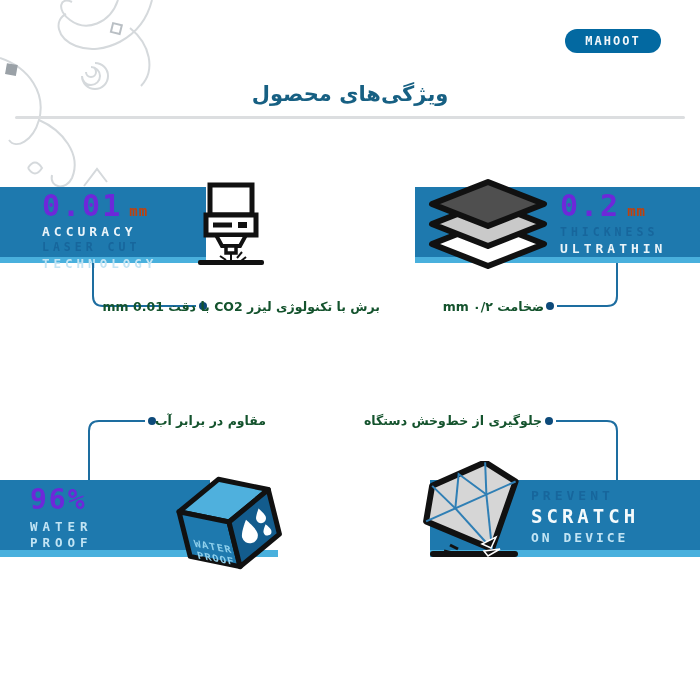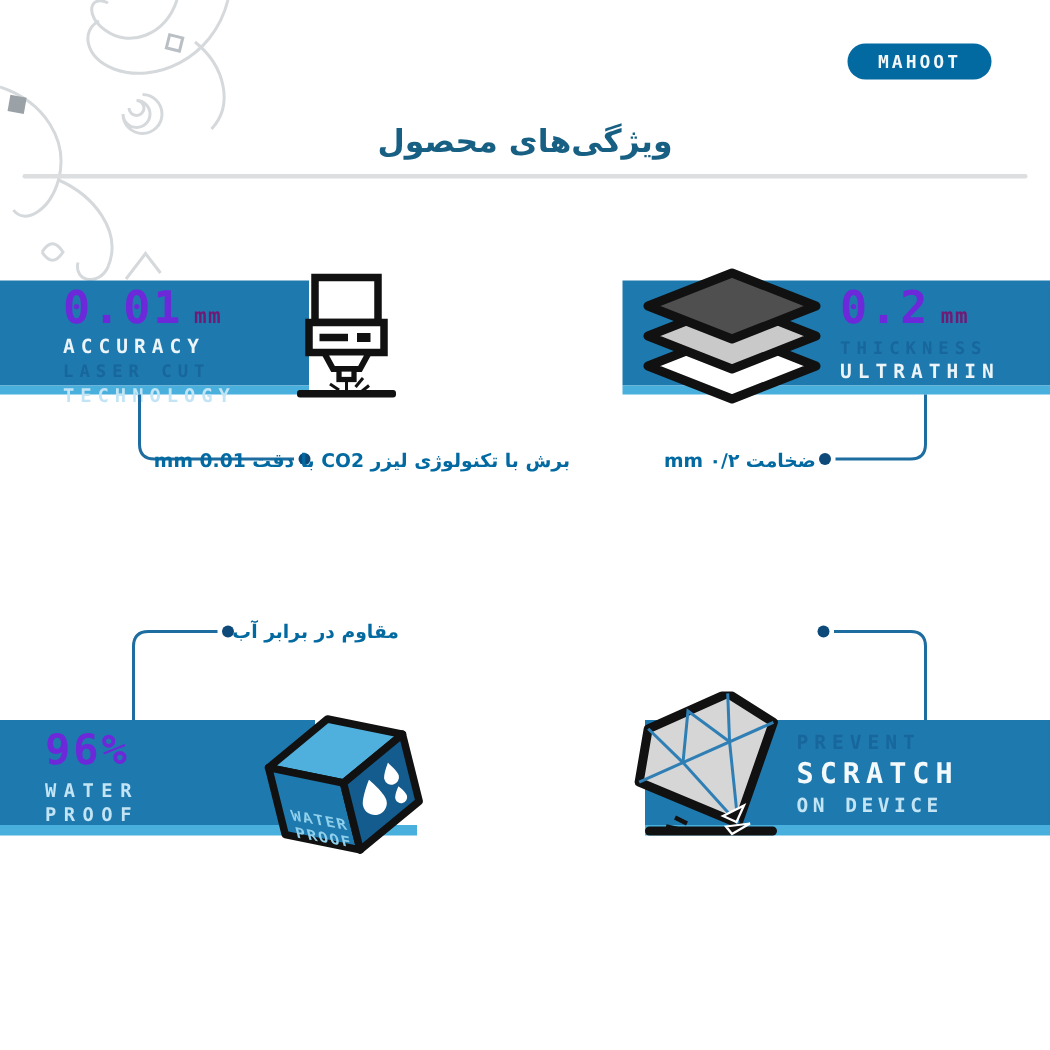--- a/index.html
+++ b/index.html
@@ -14,27 +14,27 @@
              font-size:12px;letter-spacing:2px;}
   .page-title{position:absolute;left:0;right:0;top:82px;text-align:center;color:#176083;
               font-size:21px;font-weight:bold;}
   .divider{position:absolute;left:15px;right:15px;top:116px;height:3px;background:#dcdee0;border-radius:2px;}
   
   .block{position:absolute;background:#1e79ae;}
   .strip{position:absolute;background:#49b0dd;}
   .tech{font-family:"DejaVu Sans Mono",monospace;font-weight:bold;}
   .bignum-row{display:flex;align-items:baseline;}
   .big-num{font-size:30px;color:#6d28d9;letter-spacing:2px;line-height:1;}
-  .unit{font-size:14px;color:#701a75;letter-spacing:1px;margin-left:7px;}
+  .unit{font-size:14px;color:#c2410c;letter-spacing:1px;margin-left:7px;}
   .lbl-bright{font-size:13px;color:#eaf4f9;letter-spacing:4px;}
   .lbl-faint{font-size:11.5px;color:#17669c;letter-spacing:4px;}
   .lbl-light{font-size:12.5px;color:#c2e4f4;letter-spacing:4px;}
   .scratch-big{font-size:19px;color:#f4fafc;letter-spacing:4px;}
   
-  .caption{position:absolute;direction:rtl;font-size:12.5px;font-weight:bold;color:#0369a1;
+  .caption{position:absolute;direction:rtl;font-size:12.5px;font-weight:bold;color:#14532d;
            white-space:nowrap;}
   .connector-layer{position:absolute;left:0;top:0;pointer-events:none;}
 </style>
 </head>
 <body>
 
 <div class="canvas">
 
   <svg class="abs" style="left:0;top:0;" width="200" height="195" viewBox="0 0 200 195">
     <g fill="none" stroke="#d5d9dc" stroke-width="2">
@@ -169,14 +169,15 @@
       <circle cx="203" cy="306" r="4"></circle>
       <circle cx="550" cy="306" r="4"></circle>
       <circle cx="152" cy="421" r="4"></circle>
       <circle cx="549" cy="421" r="4"></circle>
     </g>
   </svg>
 
   <div class="caption" style="left:210px;top:299px;width:170px;">برش با تکنولوژی لیزر CO2 با دقت 0.01 mm</div>
   <div class="caption" style="left:452px;top:299px;width:92px;">ضخامت ۰/۲ mm</div>
   <div class="caption" style="left:158px;top:413px;width:108px;">مقاوم در برابر آب</div>
+  <div class="caption" style="left:384px;top:413px;width:158px;">جلوگیری از خط‌وخش دستگاه</div>
 
 </div>
 
 </body></html>

